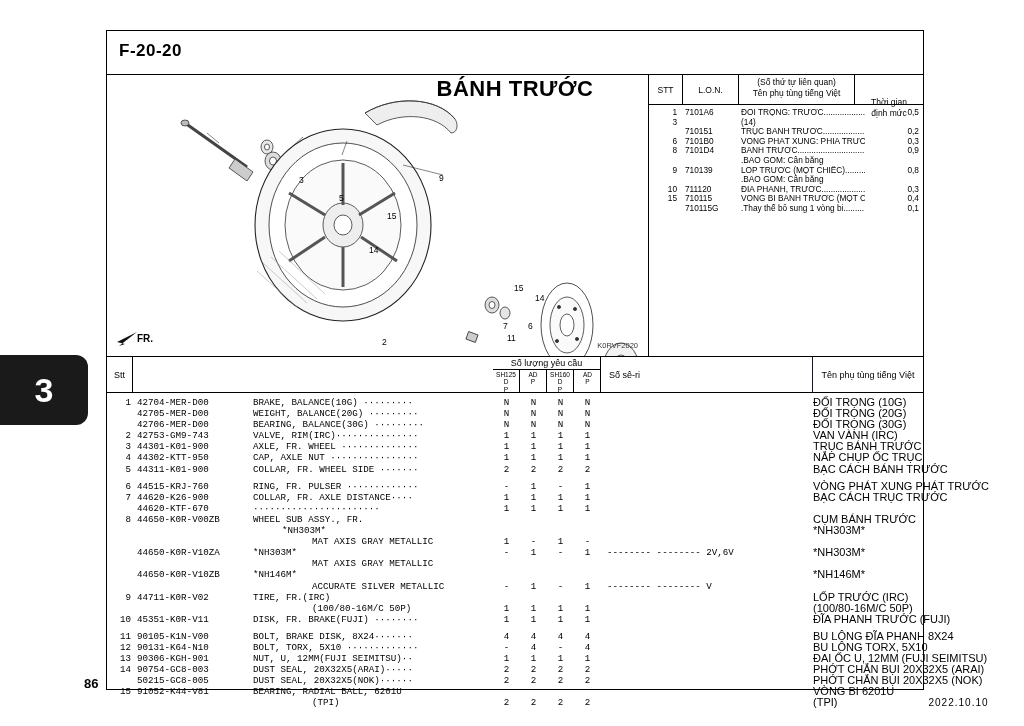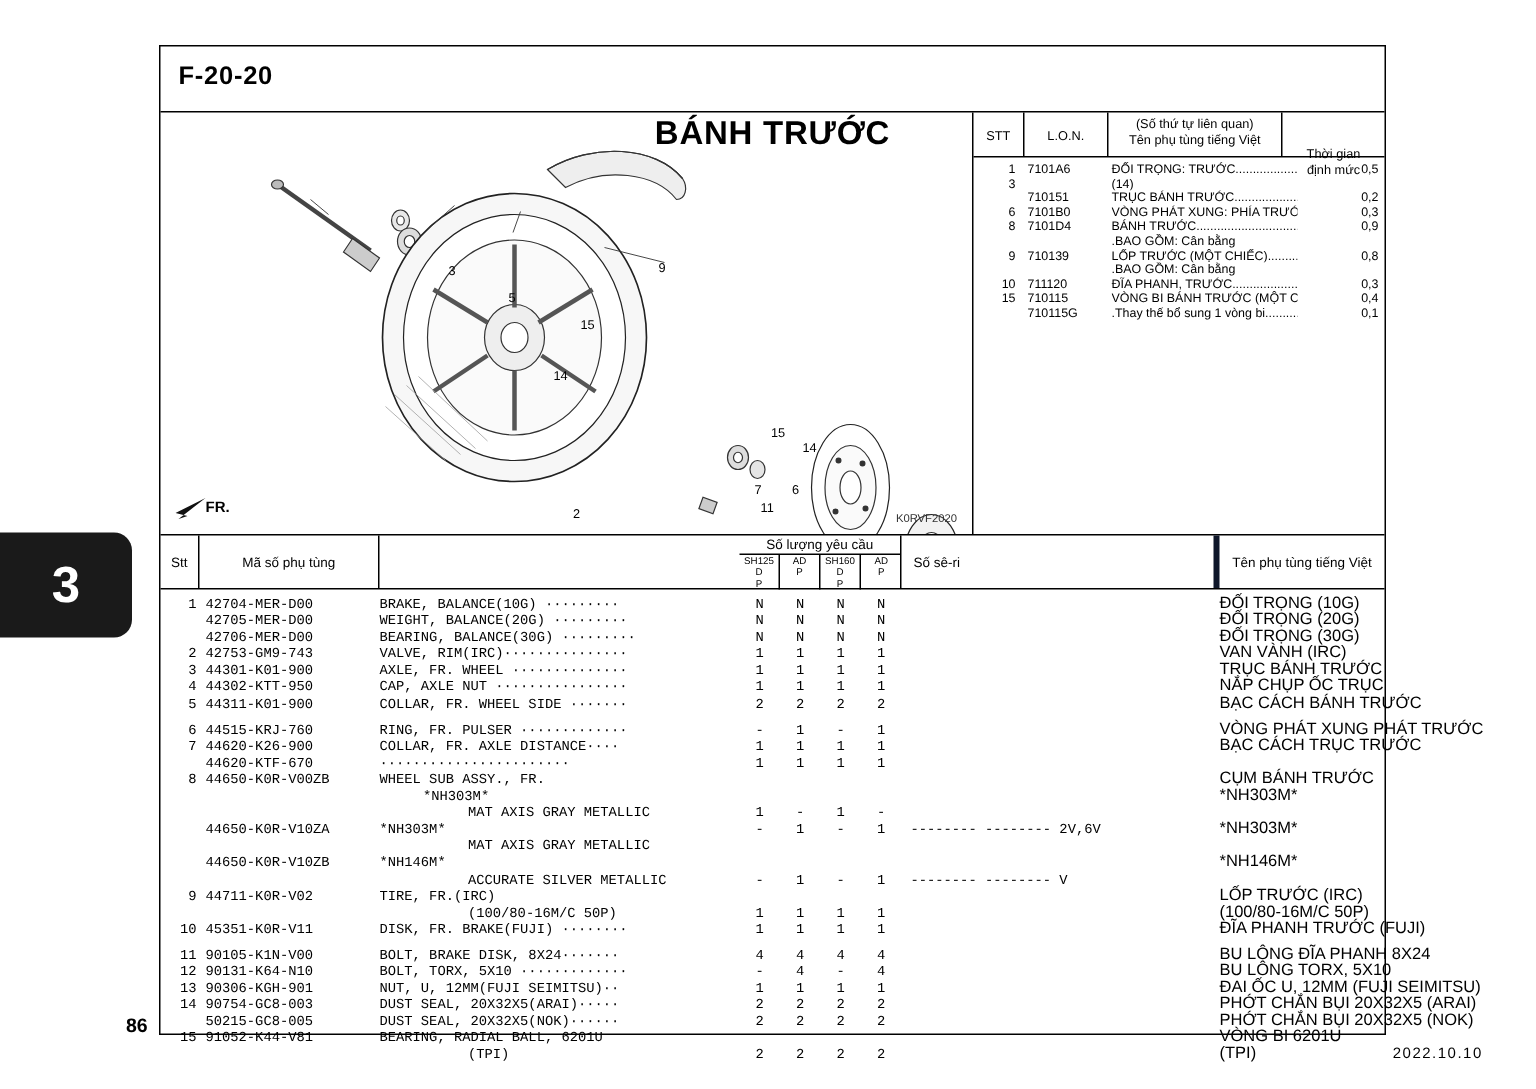--- a/index.html
+++ b/index.html
@@ -92,21 +92,21 @@
     border-right:1px solid #000; }
   .lh-qty .qt { position:absolute; left:0; top:0; width:100%; height:13px;
     border-bottom:1px solid #000; text-align:center; line-height:13px; }
   .lh-qty .sub { position:absolute; top:13px; height:23px; font-size:6.5px;
     text-align:center; line-height:1.15; padding-top:1px; }
   .lh-qty .s1 { left:0; width:27px; border-right:1px solid #000; }
   .lh-qty .s2 { left:27px; width:27px; border-right:1px solid #000; }
   .lh-qty .s3 { left:54px; width:27px; border-right:1px solid #000; }
   .lh-qty .s4 { left:81px; width:27px; }
   .lh-sr  { position:absolute; left:494px; top:0; width:212px; height:100%;
-    border-right:4px solid #0f172a; display:flex; align-items:center; padding-left:8px; }
+    border-right:1px solid #0f172a; display:flex; align-items:center; padding-left:8px; }
   .lh-vi  { position:absolute; left:706px; top:0; right:0; height:100%;
     display:flex; align-items:center; justify-content:center; }
 
   .low-body {
     position:absolute; left:0; top:36px; width:100%; bottom:0;
     font-family:"Liberation Mono", monospace;
     font-size:9.2px;
     padding-top:4px;
   }
   .lrow { position:relative; height:11.1px; line-height:11.1px; white-space:nowrap; }
@@ -354,21 +354,20 @@
               <span class="c-nm">.Thay thế bổ sung 1 vòng bi.....................</span>
               <span class="c-tm">0,1</span>
             </div>
           </div>
       </div>
     </div>
 
     <div class="low">
       <div class="low-head">
         <div class="lh-stt">Stt</div>
-        <div class="lh-ma">Mã số phụ tùng</div>
         <div class="lh-qty">
           <div class="qt">Số lượng yêu cầu</div>
           <div class="sub s1">
             <div>SH125</div>
             <div>D</div>
             <div>P</div>
           </div>
           <div class="sub s2">
             <div></div>
             <div>AD</div>

